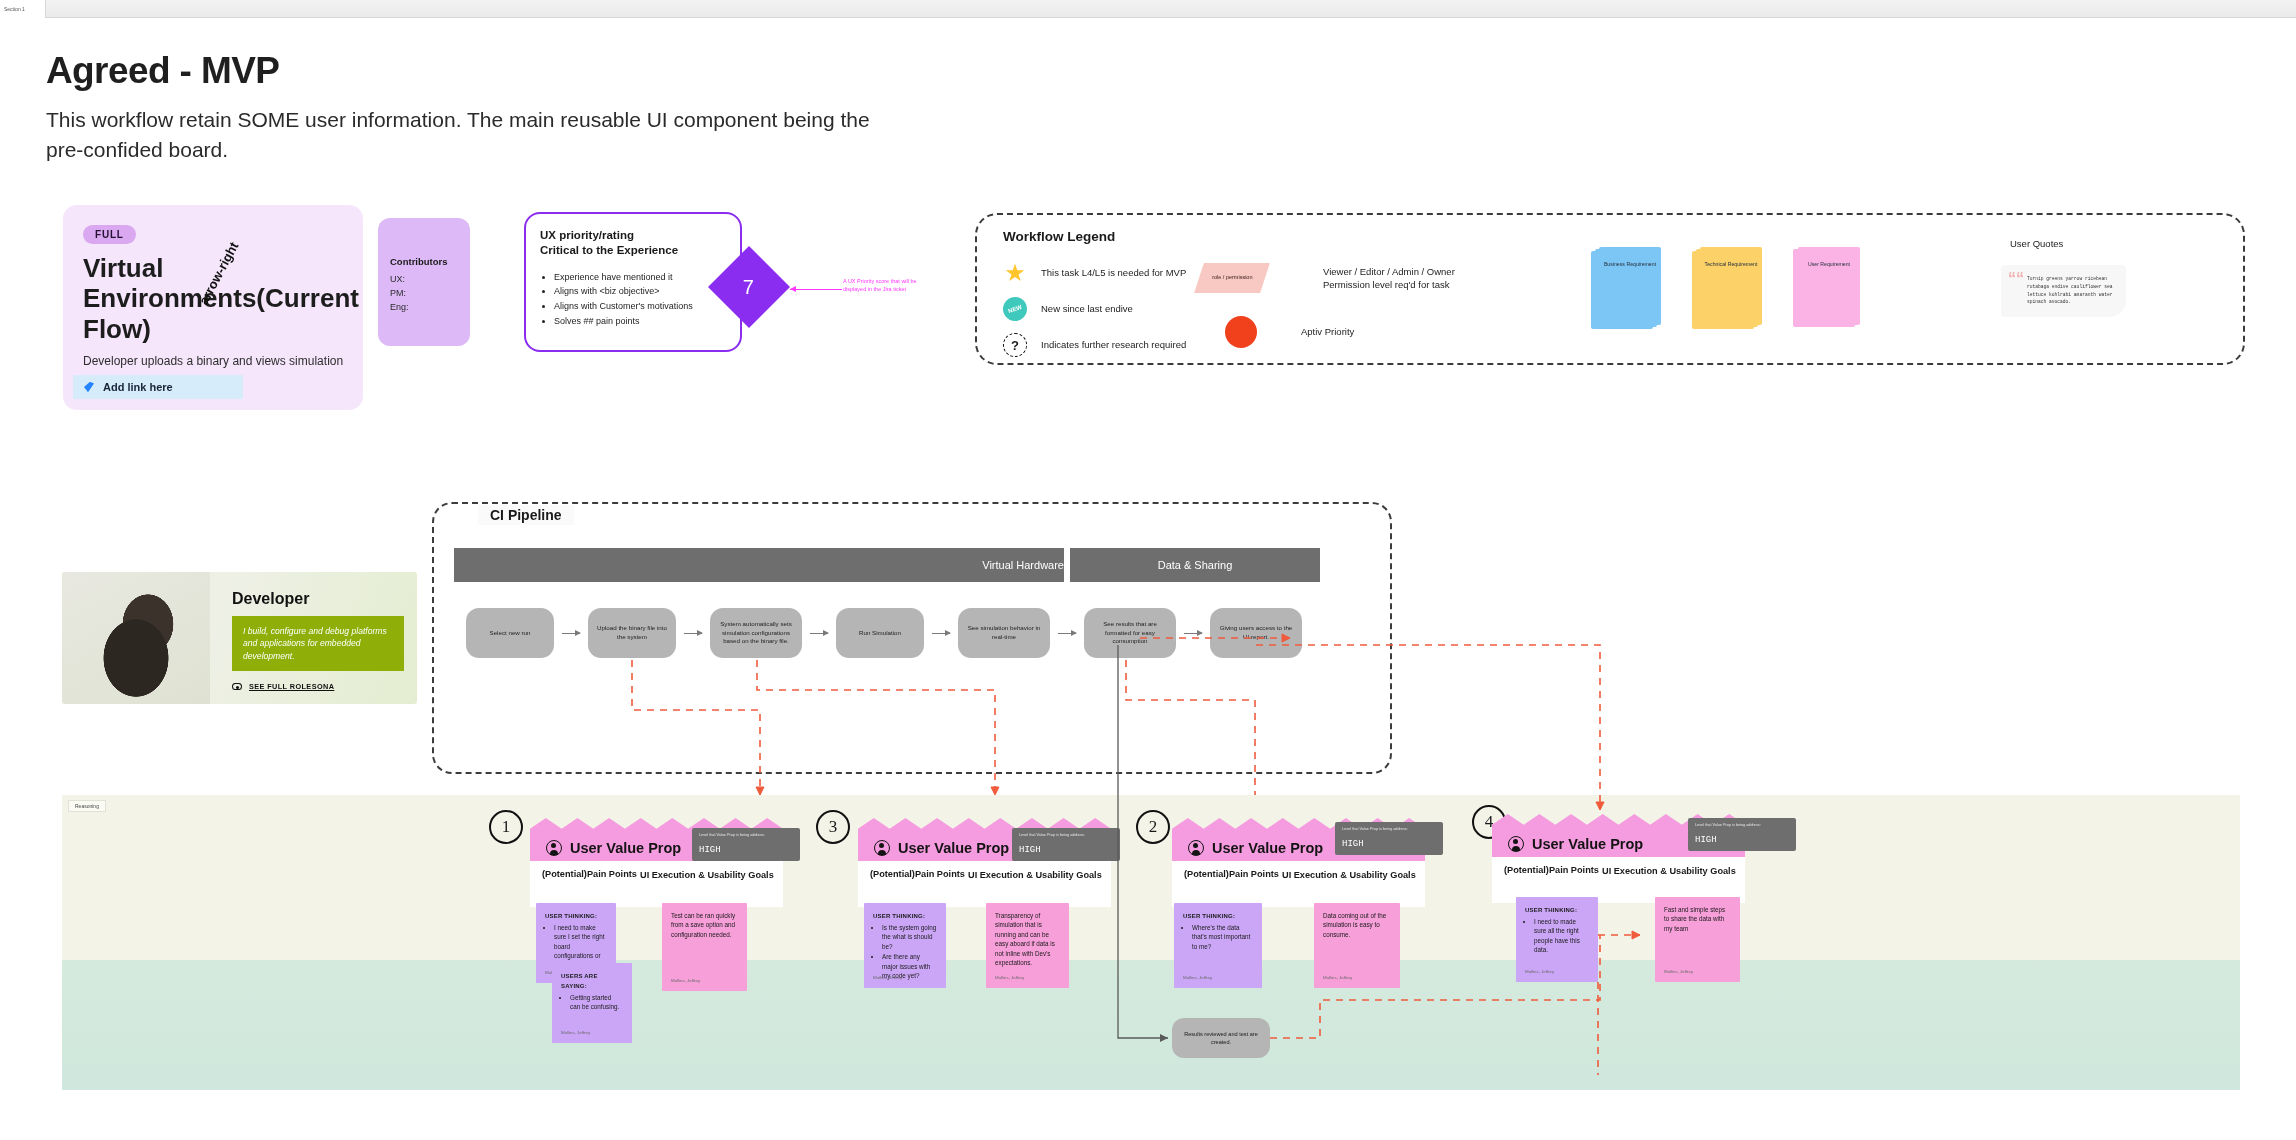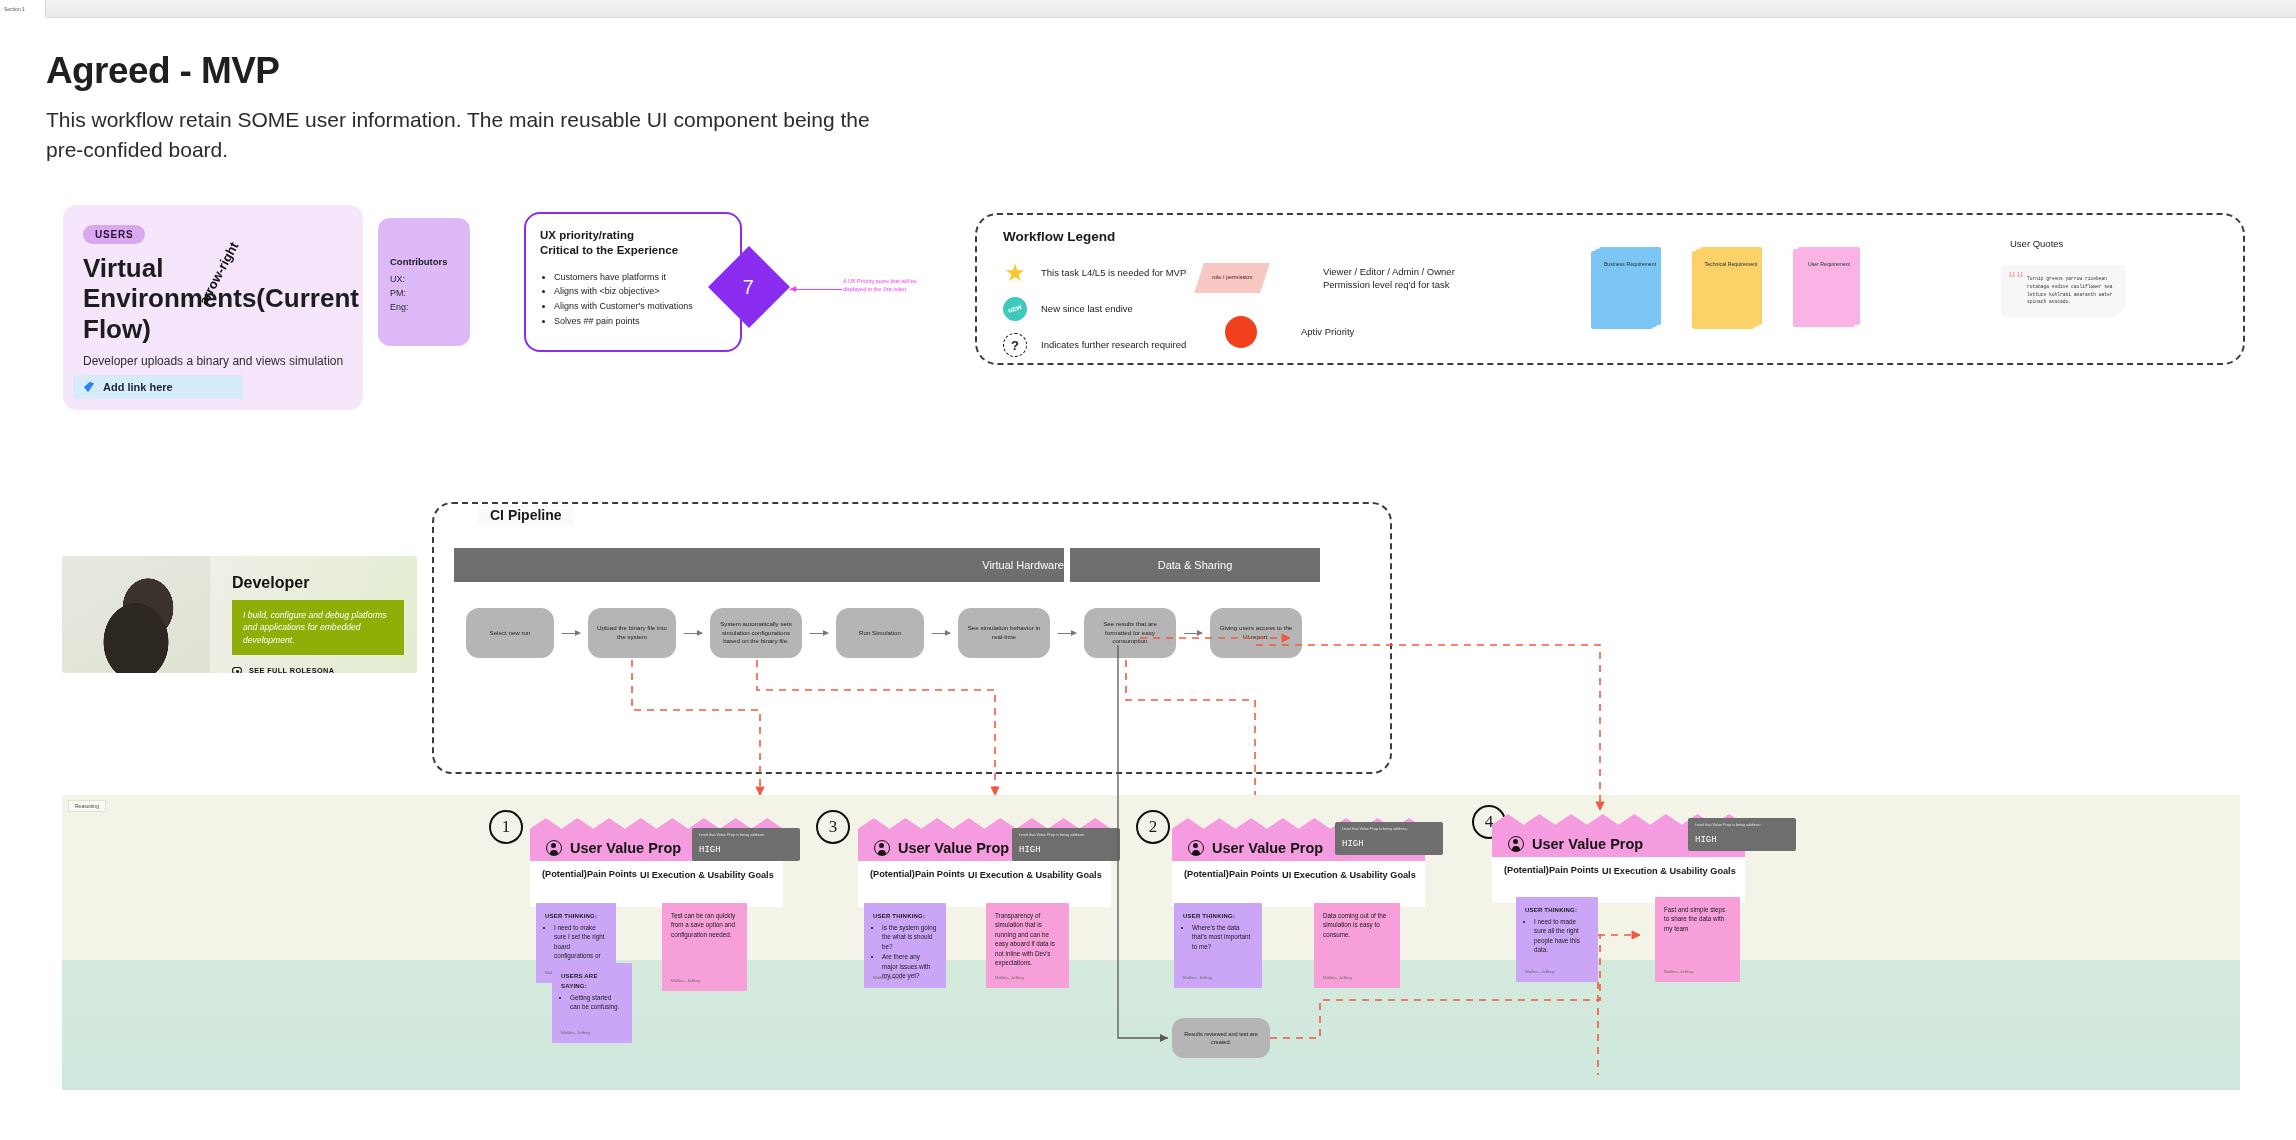--- a/index.html
+++ b/index.html
@@ -100,21 +100,21 @@
   .node { position:absolute; height:50px; background:#b5b5b5; border-radius:13px;
           display:flex; align-items:center; justify-content:center; text-align:center;
           font-size:6.2px; color:#1e1e1e; line-height:1.4; padding:0 8px; }
   .chev { position:absolute; width:18px; height:1.3px; background:#7a7a7a; }
   .chev:after { content:""; position:absolute; right:-1px; top:-3.2px; width:0; height:0;
                 border-top:3.5px solid transparent; border-bottom:3.5px solid transparent;
                 border-left:6px solid #7a7a7a; }
 
   
   .persona { position:absolute; border-radius:3px; overflow:hidden; }
-  .p-dev { left:62px; top:556px; width:355px; height:117px;
+  .p-dev { left:62px; top:572px; width:355px; height:132px;
            background:linear-gradient(110deg,#eef0e6 0%,#eef0e6 40%,#e4edd0 100%); }
   .p-qa  { left:62px; top:913px; width:300px; height:116px;
            background:linear-gradient(110deg,#e9f3ec 0%,#dff0e5 50%,#cfe9da 100%); }
   .p-img { position:absolute; left:0; top:0; height:100%; }
   .p-name { position:absolute; font-size:16px; font-weight:700; color:#111; }
   .p-quote { position:absolute; border-radius:0; font-size:8.6px; font-style:italic;
              color:#fff; line-height:1.45; padding:9px 11px; }
   .p-link { position:absolute; display:flex; align-items:center; gap:7px;
             font-size:7.3px; font-weight:700; text-decoration:underline; color:#111; letter-spacing:.4px; }
   .eye { width:10px; height:7px; border:1.2px solid #111; border-radius:50%/80%; position:relative; }
@@ -165,21 +165,21 @@
 <body>
 
 <div class="topbar">
   <div class="tab">Section 1</div>
 </div>
 
 <div class="page-title">Agreed - MVP</div>
 <div class="page-sub">This workflow retain SOME user information. The main reusable UI component being the pre-confided board.</div>
 
 <div class="idea-card">
-  <div class="idea-badge">USERS</div>
+  <div class="idea-badge">FULL</div>
   <div class="idea-title">Virtual Environments(Current Flow)</div>
   <div class="idea-desc">Developer uploads a binary and views simulation</div>
   <div class="idea-link">
     <span class="jira-ico"></span>
     <span>Add link here</span>
   </div>
 </div>
 <div class="arrow-label">arrow-right</div>
 
 <div class="contrib">
@@ -188,21 +188,21 @@
   <p>PM:</p>
   <p>Eng:</p>
 </div>
 
 <div class="uxp">
   <h3>
     <span>UX priority/rating</span><br>
     <span>Critical to the Experience</span>
   </h3>
   <ul>
-    <li>Customers have platforms it</li>
+    <li>Experience have mentioned it</li>
     <li>Aligns with &lt;biz objective&gt;</li>
     <li>Aligns with Customer's motivations</li>
     <li>Solves ## pain points</li>
   </ul>
 </div>
 <div class="diamond">
   <span>7</span>
 </div>
 <div class="annot-line"></div>
 <div class="annot">A UX Priority score that will be displayed in the Jira ticket</div>

